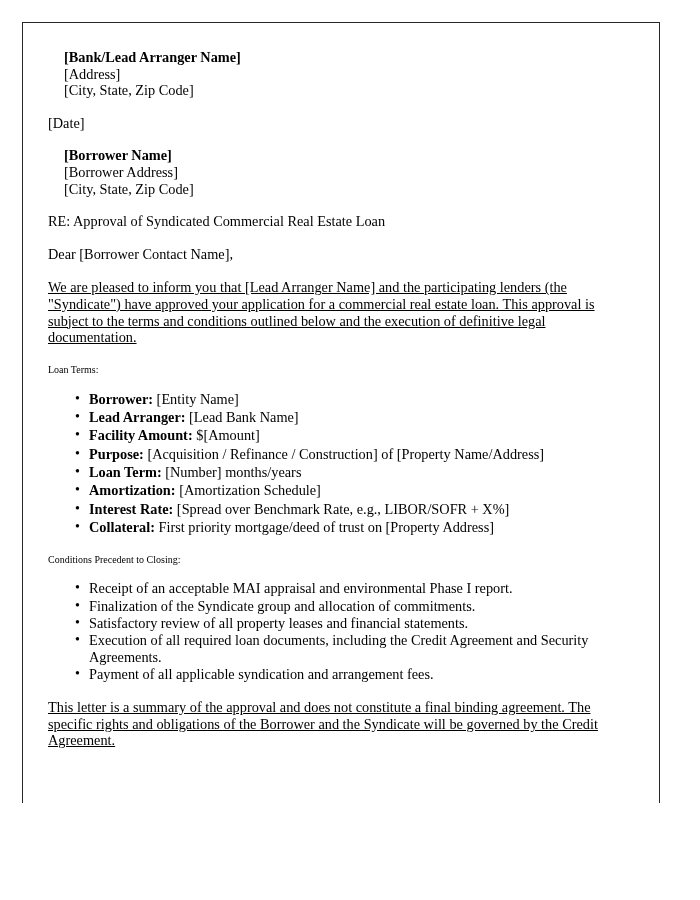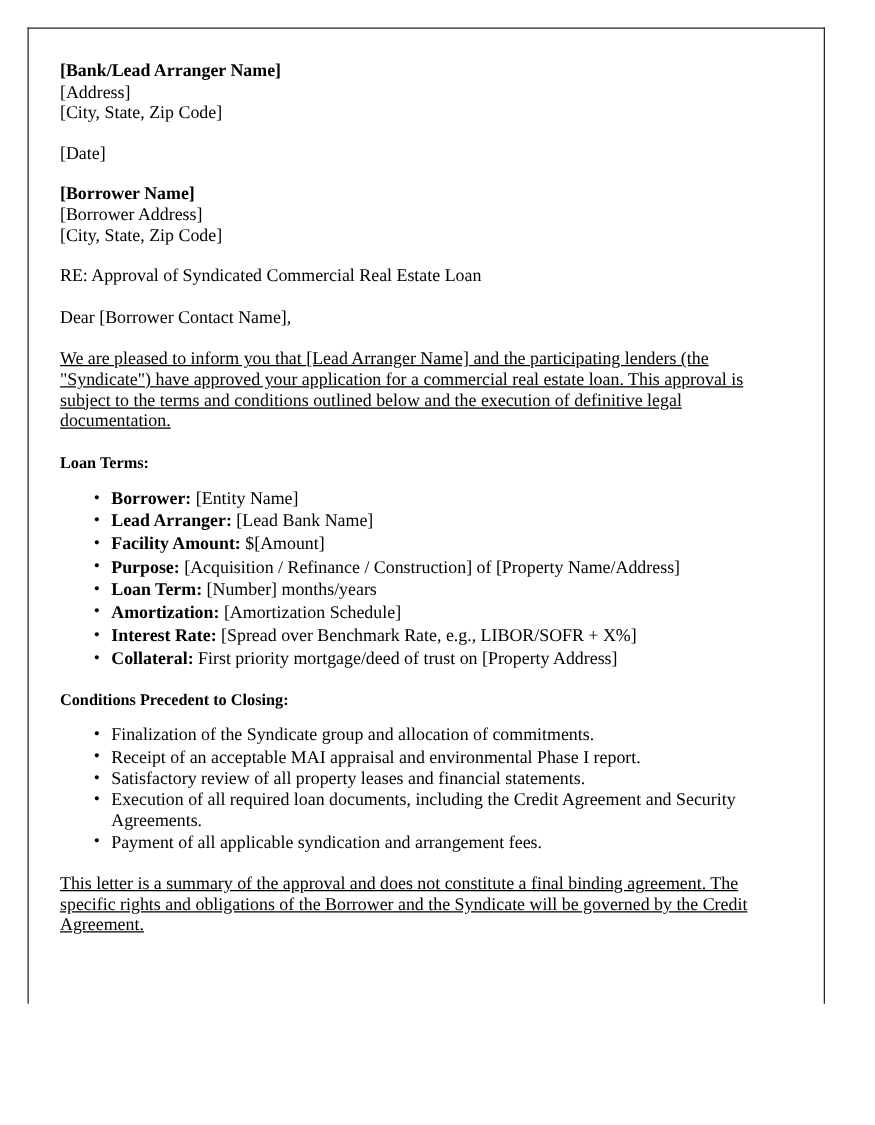--- a/index.html
+++ b/index.html
@@ -32,21 +32,21 @@
   }
 
   .page-inner {
     padding: 26px 32px 0 25px;
     font-size: 14.3px;
     line-height: 16.6px;
   }
 
   
   .addr-block {
-    margin: 0 0 16px 0;
+    margin: 0 0 16px 16px;
   }
   .addr-line {
     white-space: pre;
   }
   .bold {
     font-weight: bold;
   }
 
   .date-line {
     margin: 0 0 16px 0;
@@ -62,23 +62,23 @@
     margin: 0 0 16.5px 0;
   }
 
   p.para {
     margin: 0 0 16.5px 0;
     text-align: left;
     text-decoration: underline;
   }
 
   h2.section-heading {
-    font-size: 13px;
+    font-size: 10px;
     line-height: 16.6px;
-    font-weight: bold;
+    font-weight: normal;
     margin: 0 0 12px 0;
   }
 
   ul.bullets {
     margin: 0 0 16px 0;
     padding: 0 0 0 41px;
     list-style: none;
   }
   ul.bullets > li {
     position: relative;
@@ -135,22 +135,22 @@
         <li><span class="term-label">Facility Amount:</span><span> $[Amount]</span></li>
         <li><span class="term-label">Purpose:</span><span> [Acquisition / Refinance / Construction] of [Property Name/Address]</span></li>
         <li><span class="term-label">Loan Term:</span><span> [Number] months/years</span></li>
         <li><span class="term-label">Amortization:</span><span> [Amortization Schedule]</span></li>
         <li><span class="term-label">Interest Rate:</span><span> [Spread over Benchmark Rate, e.g., LIBOR/SOFR + X%]</span></li>
         <li><span class="term-label">Collateral:</span><span> First priority mortgage/deed of trust on [Property Address]</span></li>
       </ul>
 
     <h2 class="section-heading">Conditions Precedent to Closing:</h2>
     <ul class="bullets conditions" id="conditions-list">
+        <li>Receipt of an acceptable MAI appraisal and environmental Phase I report.</li>
         <li>Finalization of the Syndicate group and allocation of commitments.</li>
-        <li>Receipt of an acceptable MAI appraisal and environmental Phase I report.</li>
         <li>Satisfactory review of all property leases and financial statements.</li>
         <li>Execution of all required loan documents, including the Credit Agreement and Security Agreements.</li>
         <li>Payment of all applicable syndication and arrangement fees.</li>
       </ul>
 
     <p class="para">This letter is a summary of the approval and does not constitute a final binding agreement. The specific rights and obligations of the Borrower and the Syndicate will be governed by the Credit Agreement.</p>
 
   </div>
 </div>
 

